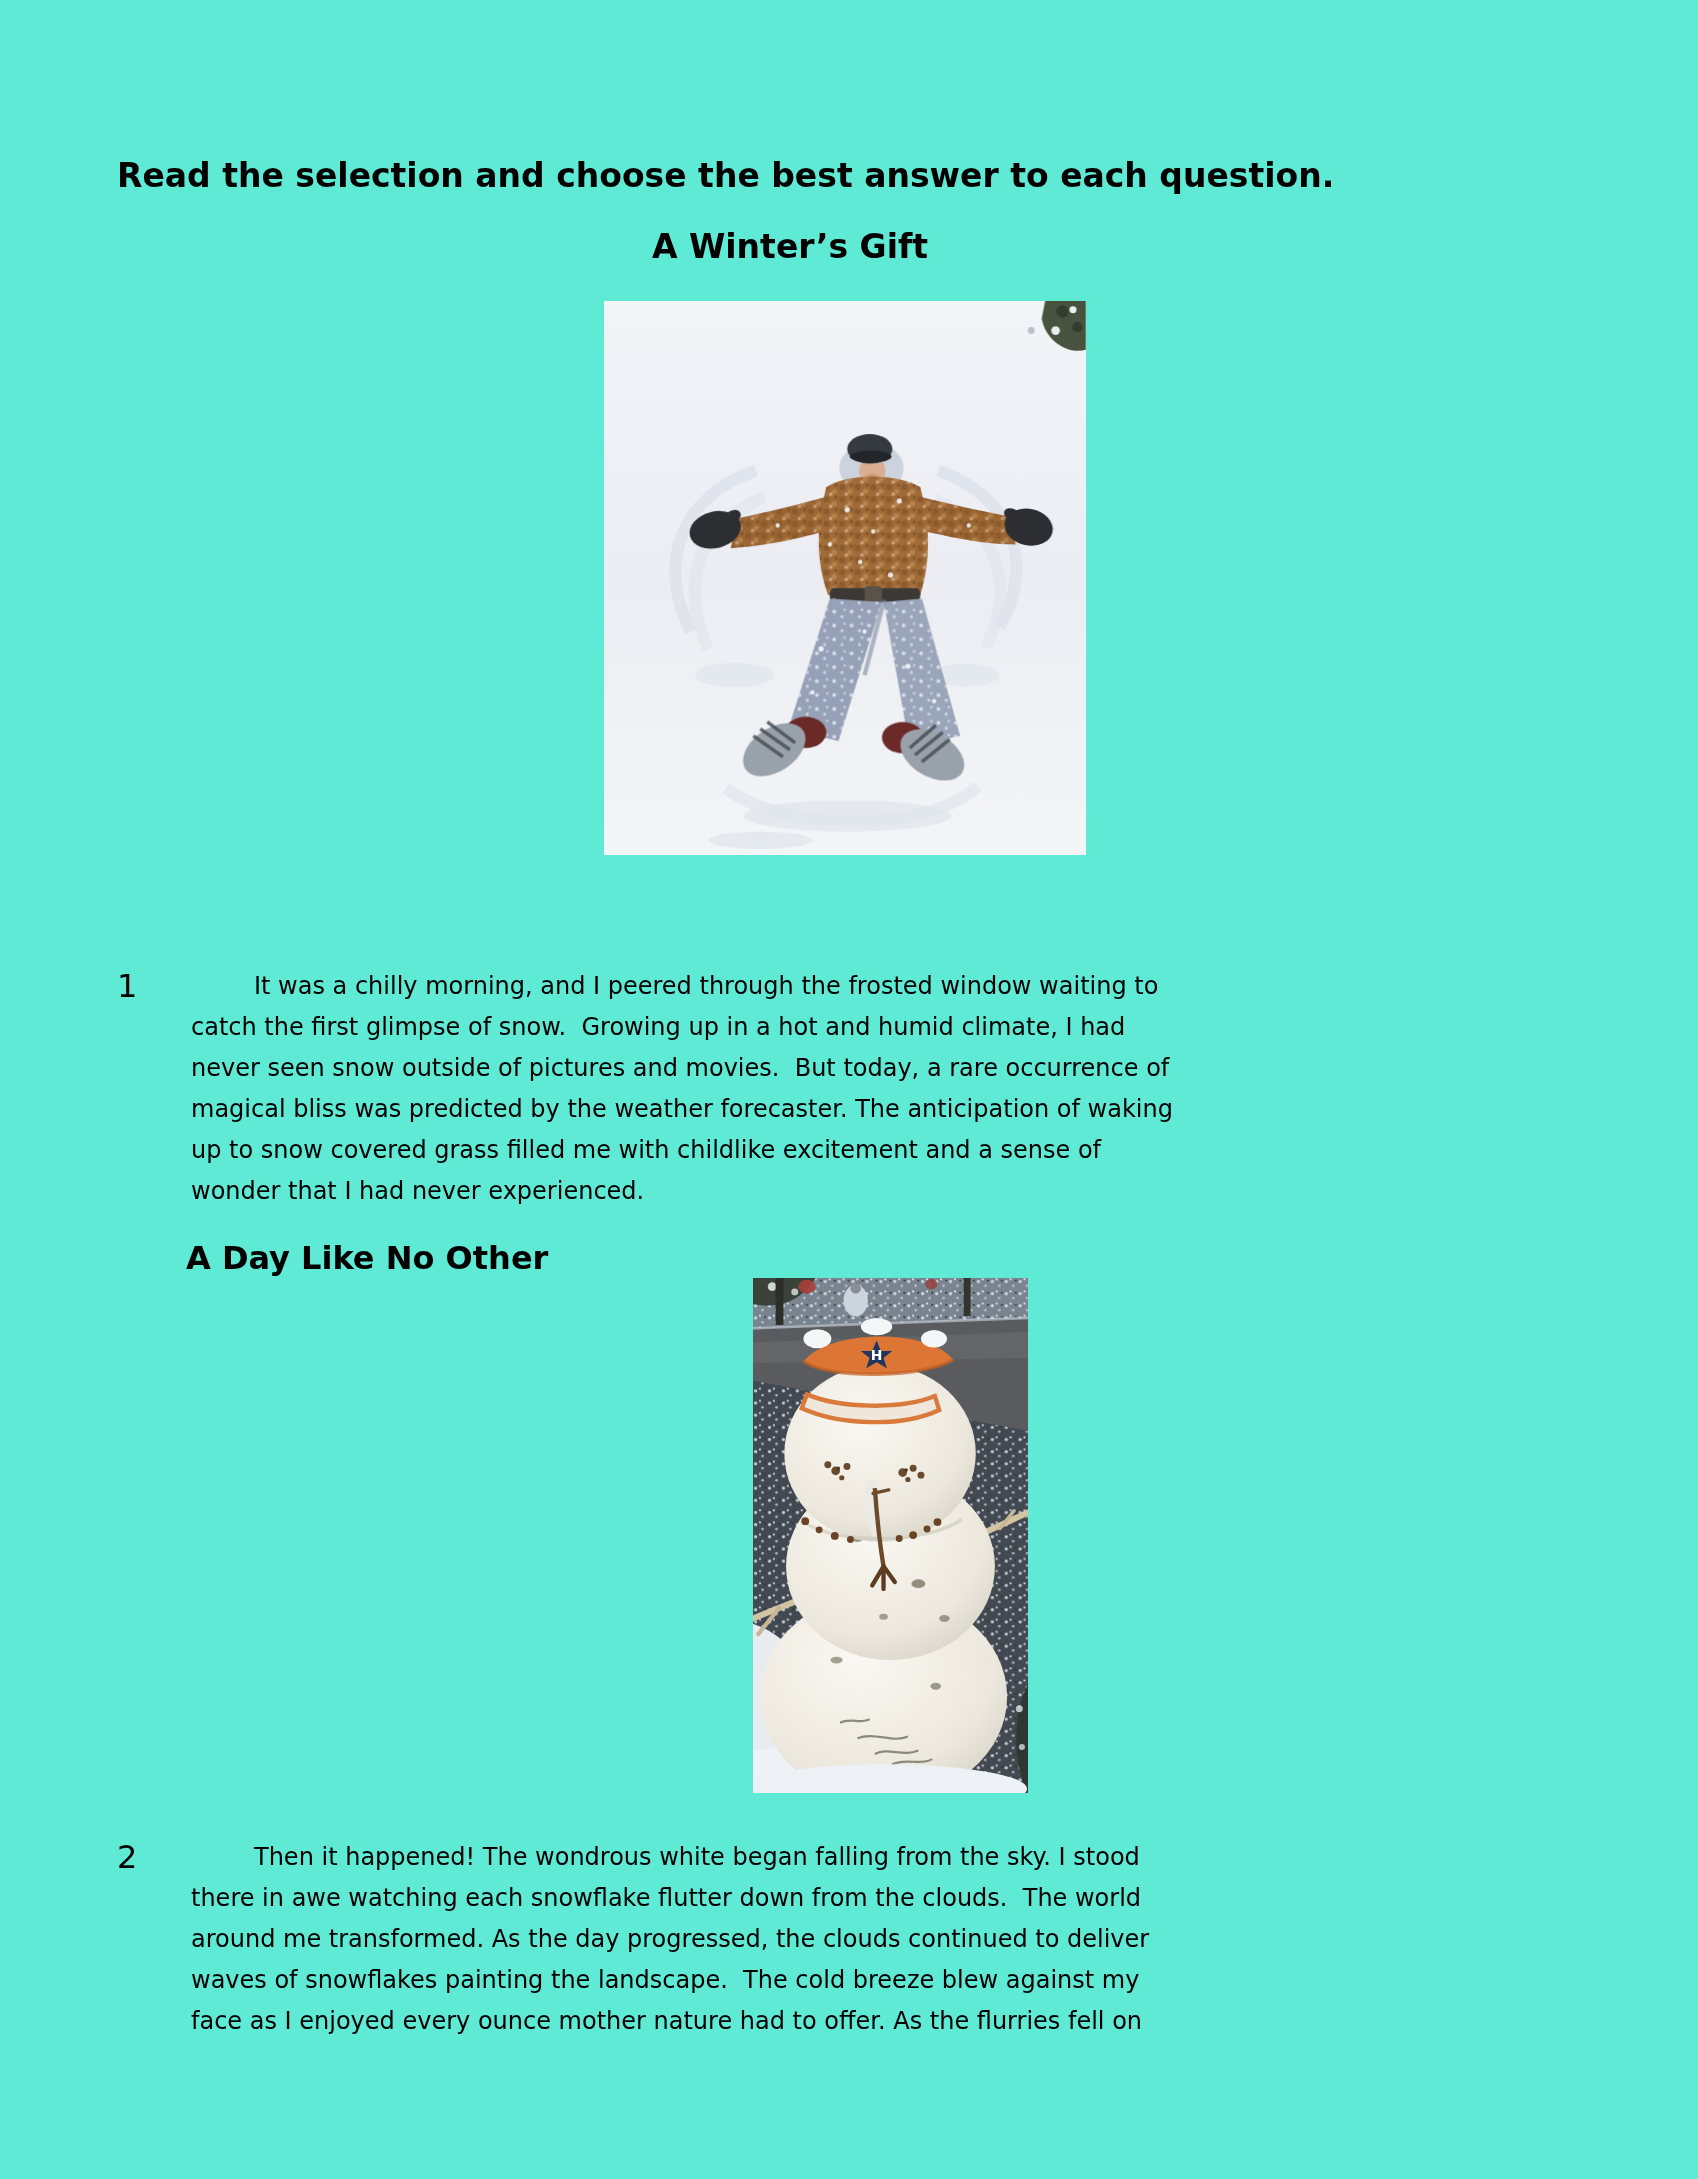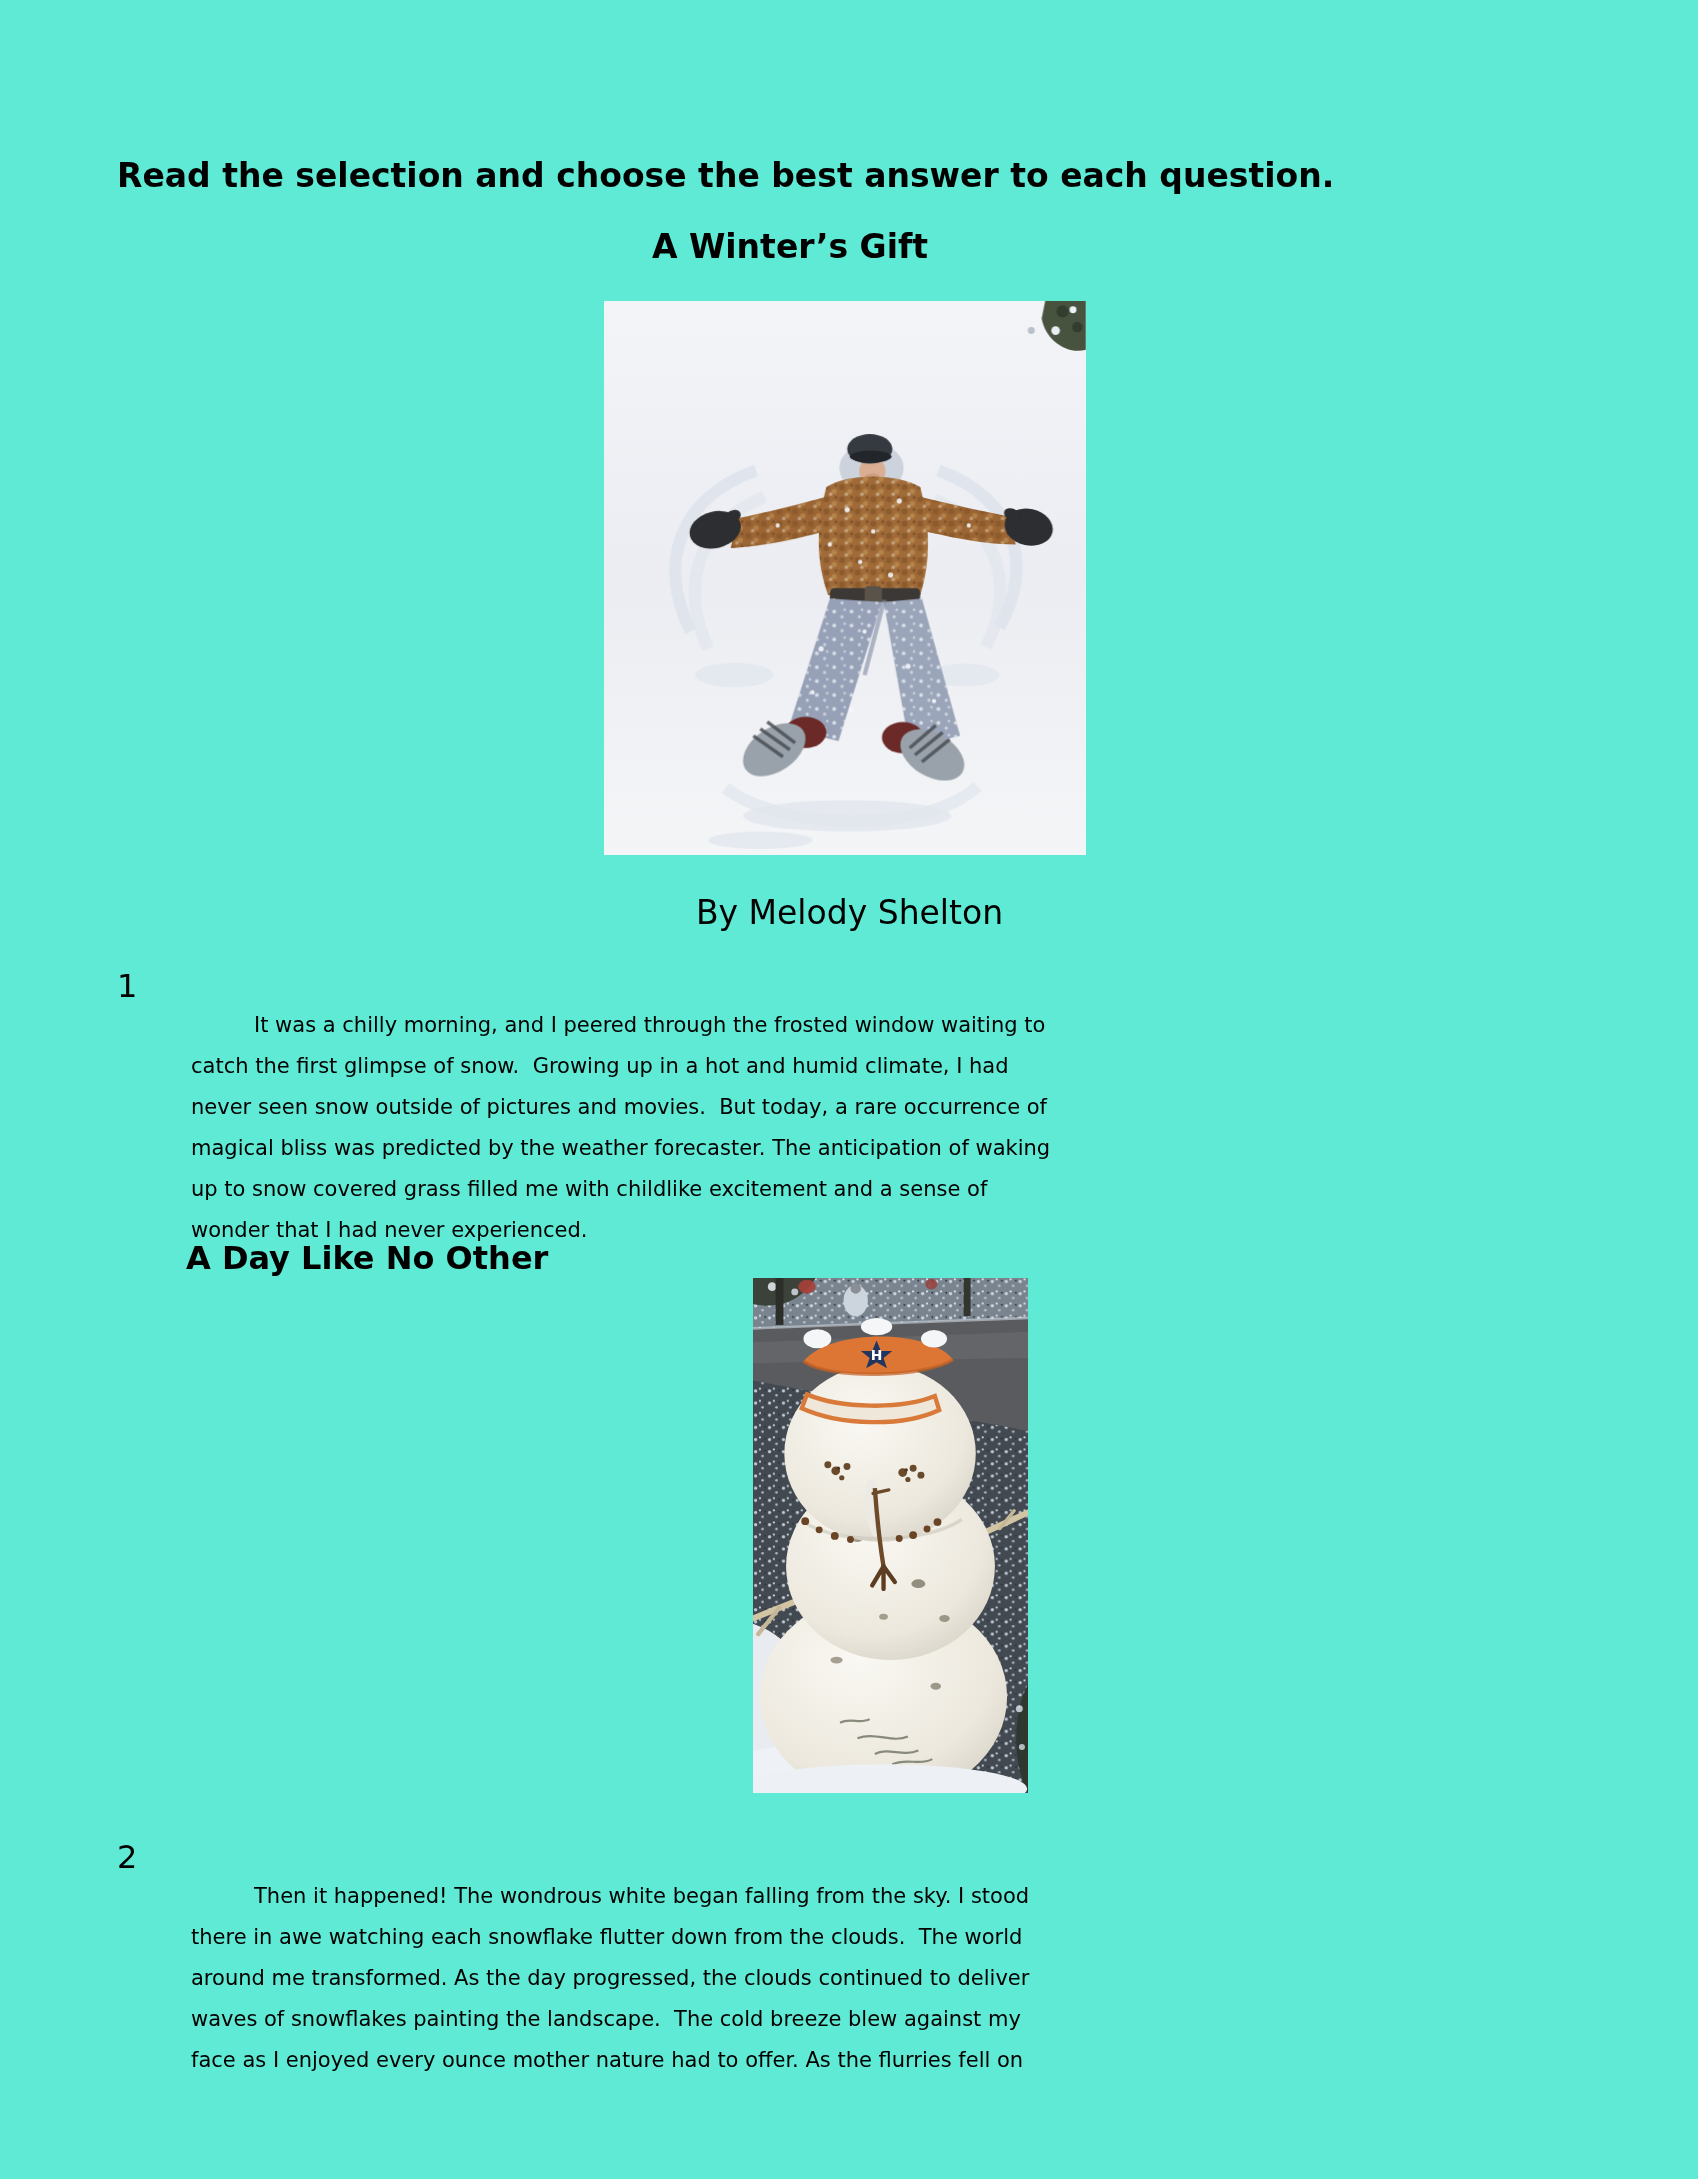--- a/index.html
+++ b/index.html
@@ -39,24 +39,23 @@
   .para{ position:absolute; left:0; width:1699px; }
   .para-1{ top:966px; }
   .para-2{ top:1837px; }
   .para-num{
     position:absolute; left:117px; top:0;
     font-size:32px; line-height:41px;
   }
   .para-text{
     margin-left:191px;
     width:1443px;
-    font-size:21px; line-height:41px;
+    font-size:24px; line-height:41px;
     white-space:pre-wrap;
     text-indent:63px;
-    margin-top:39px;
   }
   .subheading{
     position:absolute;
     left:186px; top:1238px;
     font-size:32px; font-weight:700; line-height:41px;
   }
 </style>
 </head>
 <body>
 
@@ -176,21 +175,20 @@
             <circle cx="300" cy="380" r="2.5"></circle>
           <circle cx="350" cy="420" r="3"></circle>
             <circle cx="380" cy="460" r="2.5"></circle>
           <circle cx="240" cy="450" r="2.5"></circle>
             <circle cx="285" cy="470" r="3"></circle>
         </g>
       </g>
     </svg>
   </div>
 
-  <div class="byline">By Melody Shelton</div>
 
   <div class="para para-1">
     <span class="para-num">1</span>
     <div class="para-text">It was a chilly morning, and I peered through the frosted window waiting to
 catch the first glimpse of snow.  Growing up in a hot and humid climate, I had
 never seen snow outside of pictures and movies.  But today, a rare occurrence of
 magical bliss was predicted by the weather forecaster. The anticipation of waking
 up to snow covered grass filled me with childlike excitement and a sense of
 wonder that I had never experienced.</div>
   </div>

